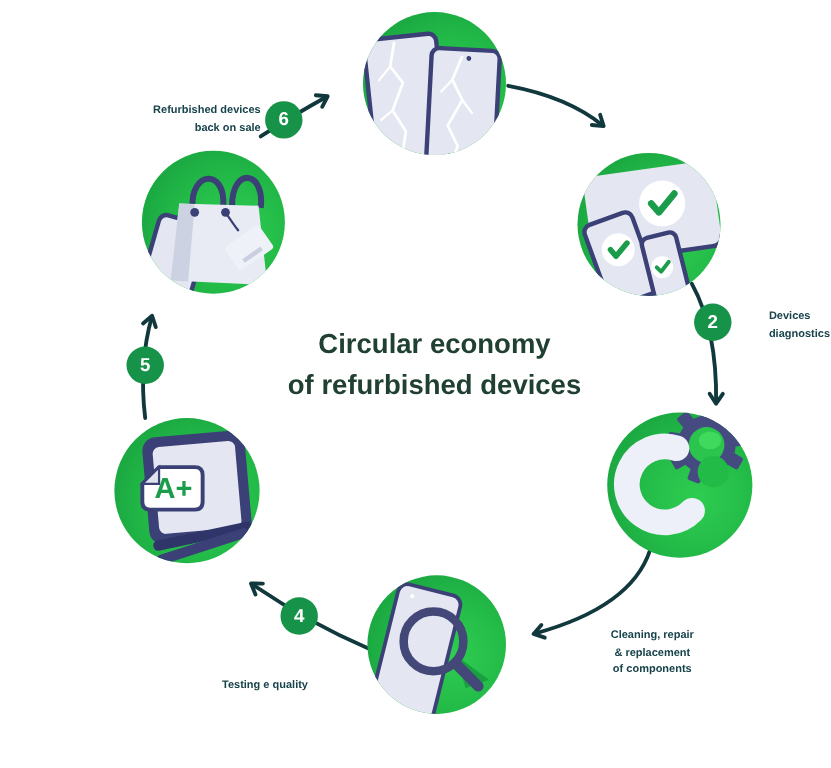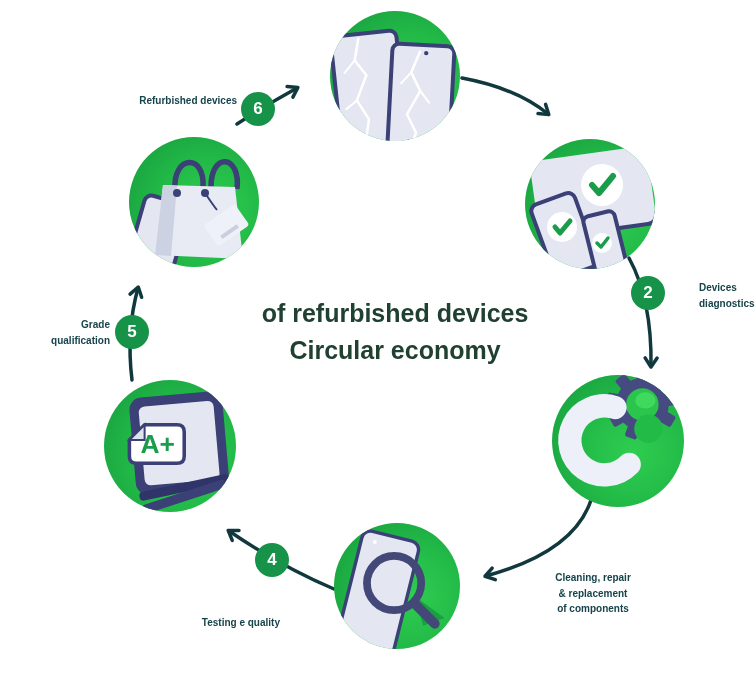--- a/index.html
+++ b/index.html
@@ -47,22 +47,22 @@
       <path d="M 462,78 Q 516,88 548,114" marker-end="url(#ah)"></path>
       <path d="M 629,258 Q 652,300 651,366" marker-end="url(#ah)"></path>
       <path d="M 591,500 Q 574,552 486,576" marker-end="url(#ah)"></path>
       <path d="M 334,589 Q 282,567 229,531" marker-end="url(#ah)"></path>
       <path d="M 132,380 Q 126,331 138,288" marker-end="url(#ah)"></path>
       <path d="M 237,124 Q 268,104 297,88" marker-end="url(#ah)"></path>
     </g>
   </svg>
 
   <div class="title">
+    <div>Circular economy</div>
     <div>of refurbished devices</div>
-    <div>Circular economy</div>
   </div>
 
   <div class="node" style="left:330px; top:11px; width:130px; height:130px;">
     <svg viewBox="0 0 130 130">
       <g transform="rotate(-6 40 80)">
         <rect x="6" y="22" width="66" height="124" rx="7" fill="#e4e7f1" stroke="#3b4076" stroke-width="4"></rect>
         <polyline points="34,26 28,48 38,64 26,88 36,108 30,132" fill="none" stroke="#ffffff" stroke-width="2.5"></polyline>
         <polyline points="28,48 16,60" fill="none" stroke="#ffffff" stroke-width="2"></polyline>
         <polyline points="26,88 14,96" fill="none" stroke="#ffffff" stroke-width="2"></polyline>
       </g>
@@ -194,22 +194,19 @@
   <div class="label align-center" style="left:538px; top:550px; width:110px;margin-top:20px;">
     <div>Cleaning, repair</div>
     <div>&amp; replacement</div>
     <div>of components</div>
   </div>
 
   <div class="label align-right" style="left:140px; top:615px; width:140px;">
     <div>Testing e quality</div>
   </div>
 
-  <div class="label align-right" style="left:16px; top:317px; width:94px;">
-    <div>Grade</div>
-    <div>qualification</div>
-  </div>
 
   <div class="label align-right" style="left:97px; top:93px; width:140px;">
     <div>Refurbished devices</div>
+    <div>back on sale</div>
   </div>
 
 </div>
 
 </body></html>

